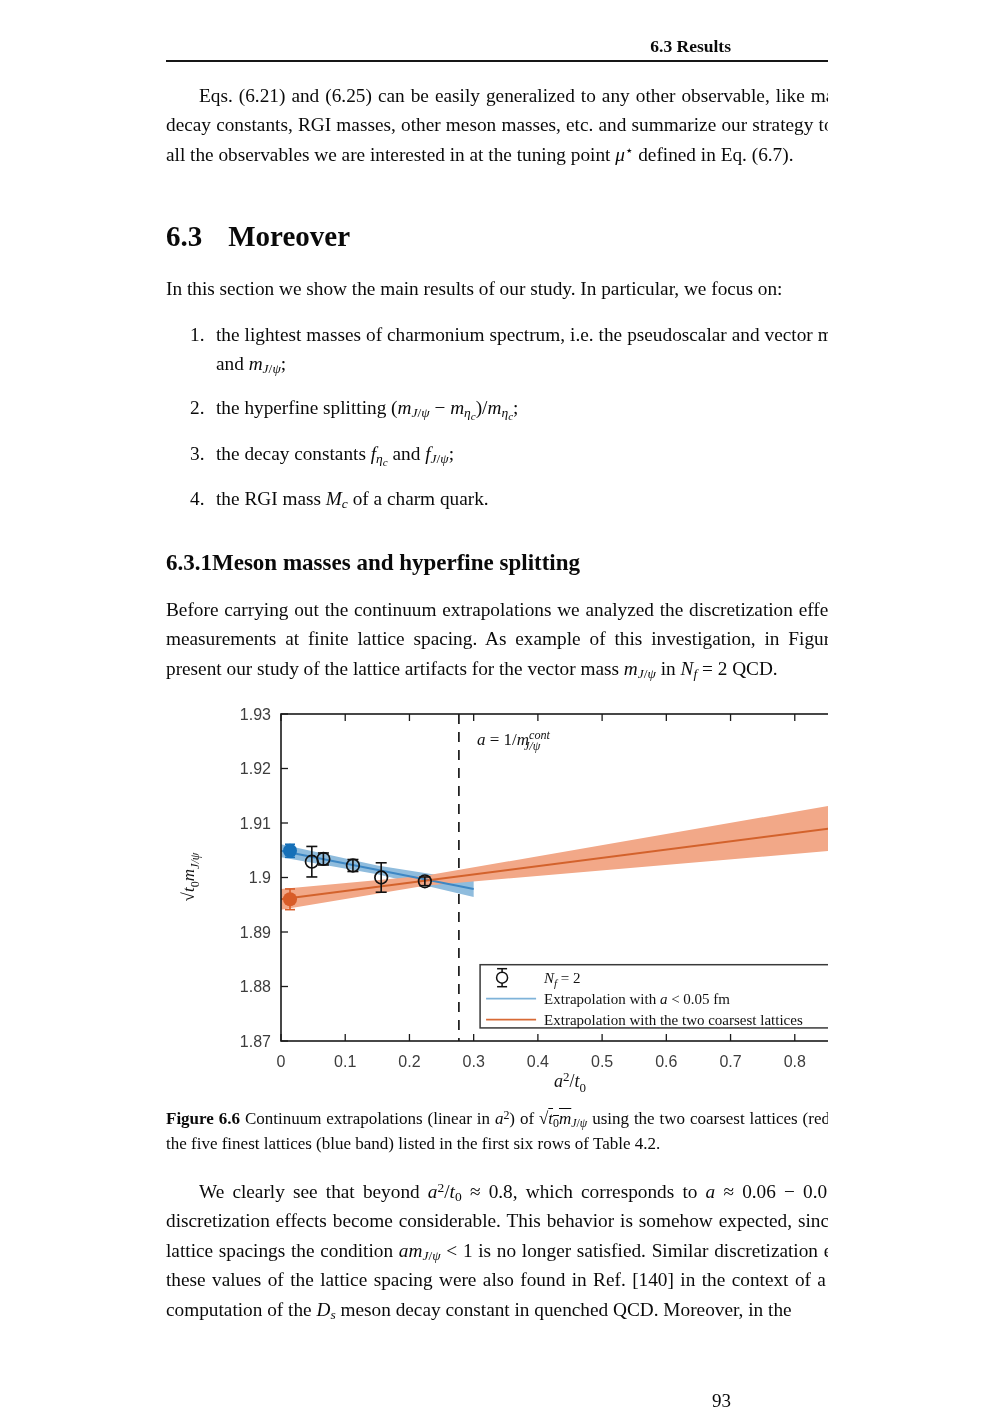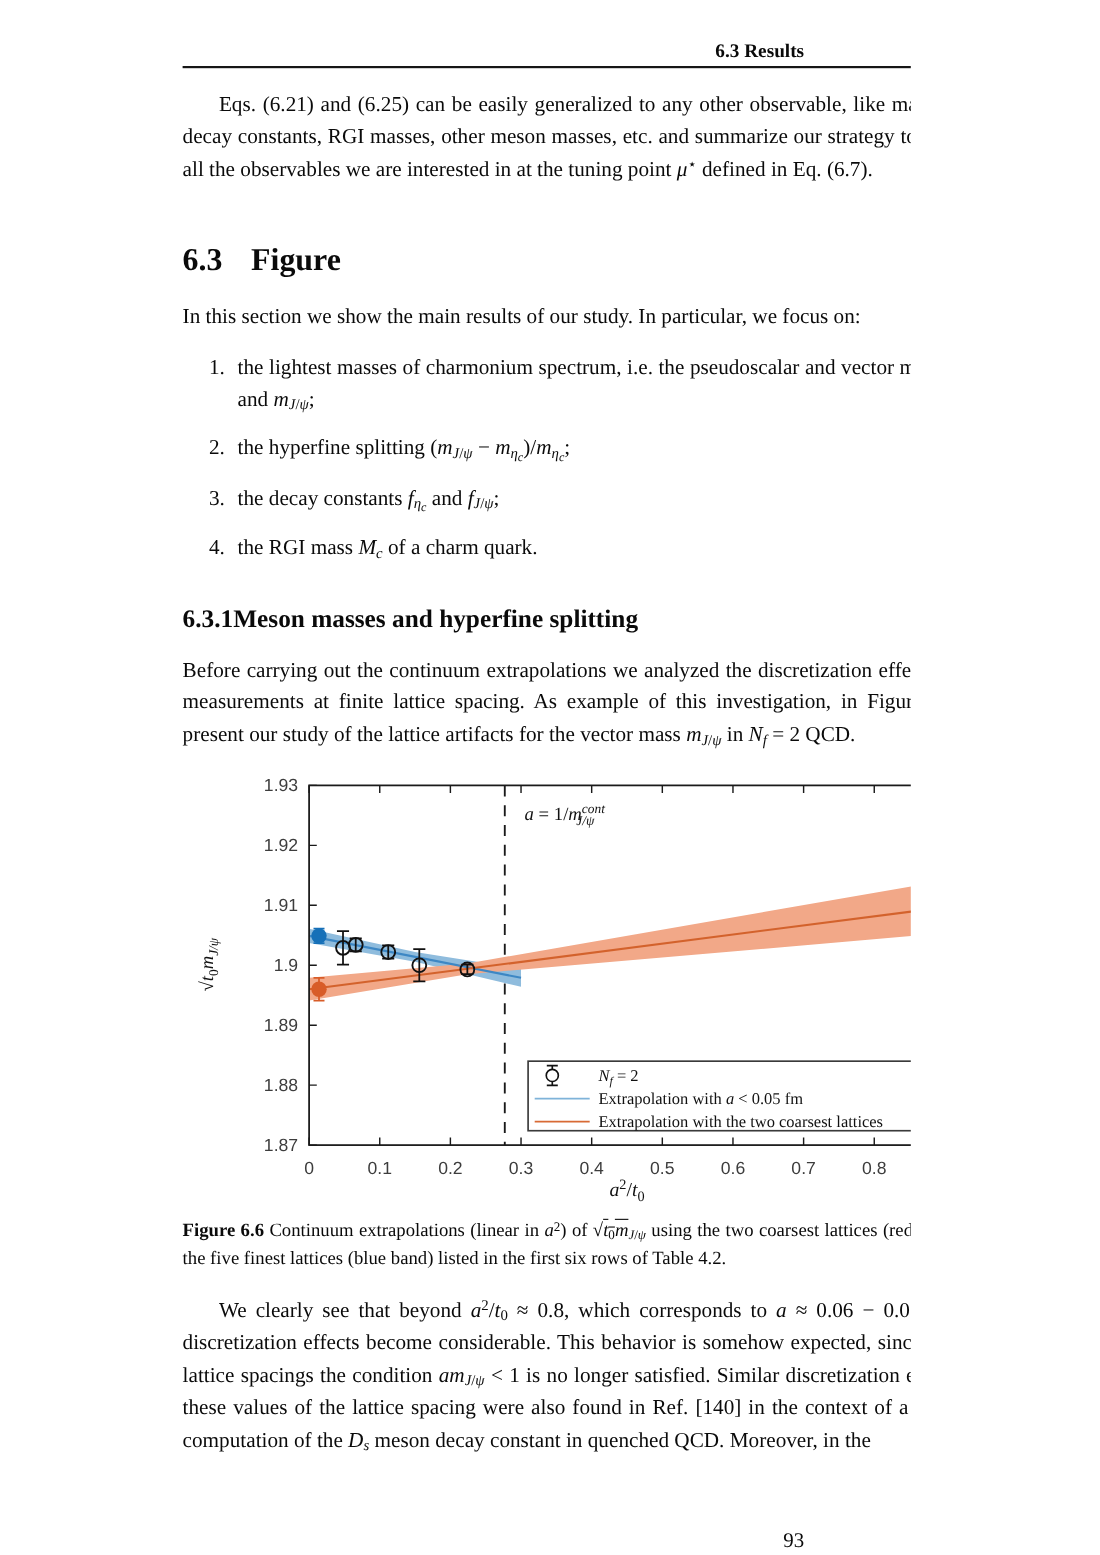--- a/index.html
+++ b/index.html
@@ -31,21 +31,21 @@
 
 <div class="page">
 
   <div class="running-head">
     <span>6.3 Results</span>
   </div>
   <div class="head-rule"></div>
 
   <p class="p indent" style="top:81px">Eqs. (6.21) and (6.25) can be easily generalized to any other observable, like mass ratios, decay constants, RGI masses, other meson masses, etc. and summarize our strategy to evaluate all the observables we are interested in at the tuning point <i>μ</i><sup>⋆</sup> defined in Eq. (6.7).</p>
 
-  <h1 class="sec"><span>6.3</span><span class="ttl">Figure</span></h1>
+  <h1 class="sec"><span>6.3</span><span class="ttl">Moreover</span></h1>
 
   <p class="p" style="top:274px">In this section we show the main results of our study. In particular, we focus on:</p>
 
   <div class="list-item" style="top:320px">
     <span class="li-num">1.</span>
     <span class="li-text">the lightest masses of charmonium spectrum, i.e. the pseudoscalar and vector masses <i>m</i><sub><i>η</i><sub><i>c</i></sub></sub> and <i>m</i><sub><i>J</i>/<i>ψ</i></sub>;</span>
   </div>
   <div class="list-item" style="top:393px">
     <span class="li-num">2.</span>
     <span class="li-text">the hyperfine splitting (<i>m</i><sub><i>J</i>/<i>ψ</i></sub> − <i>m</i><sub><i>η</i><sub><i>c</i></sub></sub>)/<i>m</i><sub><i>η</i><sub><i>c</i></sub></sub>;</span>

